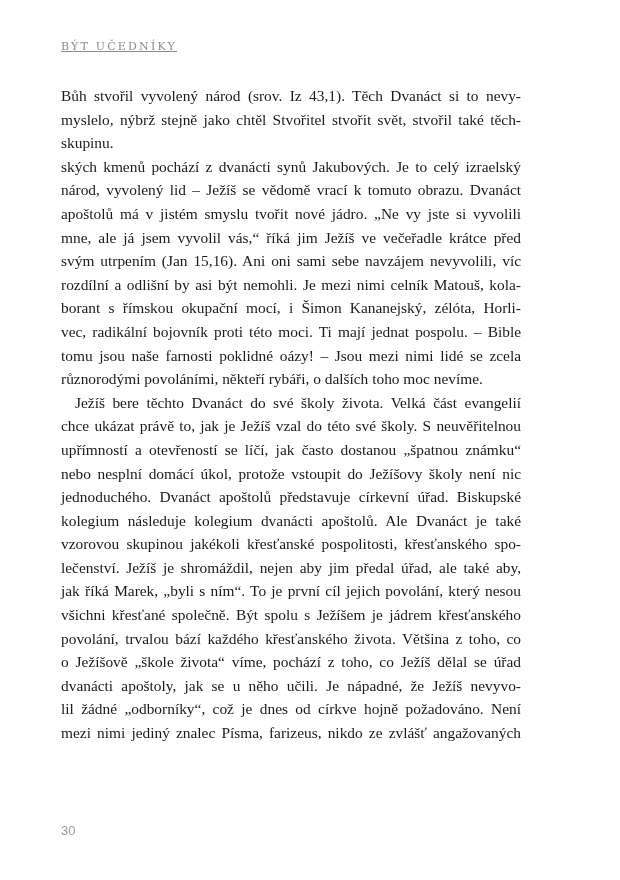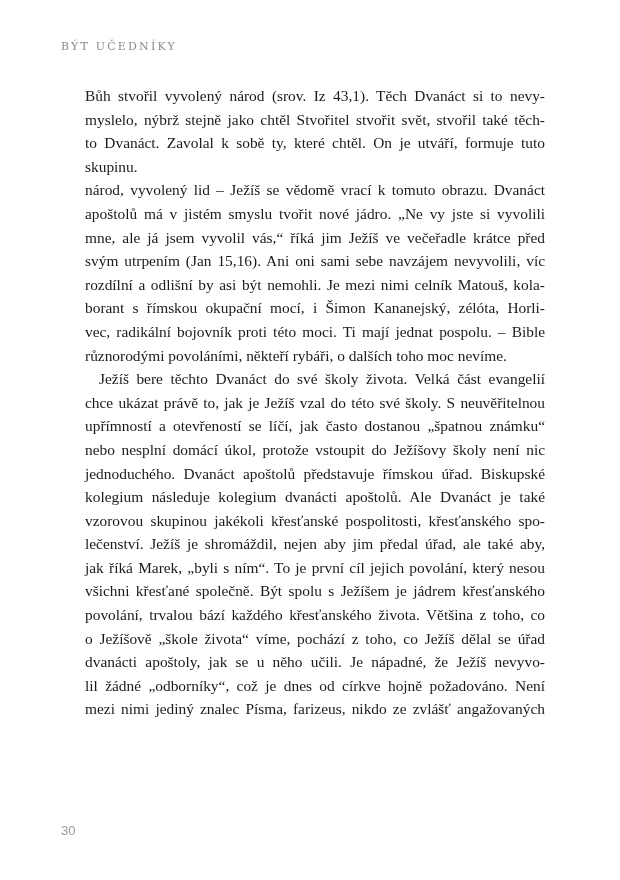--- a/index.html
+++ b/index.html
@@ -2,63 +2,64 @@
 <html><head>
 <meta charset="utf-8">
 <style>
   html, body { margin: 0; padding: 0; background: #ffffff; }
   body { width: 620px; height: 880px; position: relative; overflow: hidden; }
   .page { position: absolute; left: 0; top: 0; width: 620px; height: 880px; background: #fff; }
   .running-head {
     position: absolute; left: 61px; top: 40px;
     font-family: "DejaVu Serif", serif; font-size: 11px; letter-spacing: 2.2px;
     color: #8a8a8a;
+    text-decoration: underline;
   }
   .body-text {
     position: absolute; left: 61px; top: 84px; width: 460px;
     font-family: "Liberation Serif", serif; font-size: 15.4px; line-height: 23.6px;
     color: #1a1a1a;
-    margin-left: 24px;
   }
   .line { display: block; white-space: nowrap; text-align: justify; text-align-last: justify; height: 23.6px; }
   .line.last { text-align-last: left; }
   .line.indent { padding-left: 14px; }
   .page-number {
     position: absolute; left: 61px; top: 823px;
     font-family: "Liberation Sans", sans-serif; font-size: 13px; color: #9a9a9a;
   }
 </style>
 </head>
 <body>
 
 <div class="page">
   <div class="running-head">BÝT UČEDNÍKY</div>
   <div class="body-text" id="body-text">
       <div>
         <span class="line">Bůh stvořil vyvolený národ (srov. Iz 43,1). Těch Dvanáct si to nevy-</span>
         <span class="line">myslelo, nýbrž stejně jako chtěl Stvořitel stvořit svět, stvořil také těch-</span>
-        <span class="line">to Dvanáct. Zavolal k sobě ty, které chtěl. On je utváří, formuje tuto</span>
         <span class="line last">skupinu.</span>
       </div>
       <div>
+        <span class="line">ských kmenů pochází z dvanácti synů Jakubových. Je to celý izraelský</span>
         <span class="line">národ, vyvolený lid – Ježíš se vědomě vrací k tomuto obrazu. Dvanáct</span>
         <span class="line">apoštolů má v jistém smyslu tvořit nové jádro. „Ne vy jste si vyvolili</span>
         <span class="line">mne, ale já jsem vyvolil vás,“ říká jim Ježíš ve večeřadle krátce před</span>
         <span class="line">svým utrpením (Jan 15,16). Ani oni sami sebe navzájem nevyvolili, víc</span>
         <span class="line">rozdílní a odlišní by asi být nemohli. Je mezi nimi celník Matouš, kola-</span>
         <span class="line">borant s římskou okupační mocí, i Šimon Kananejský, zélóta, Horli-</span>
         <span class="line">vec, radikální bojovník proti této moci. Ti mají jednat pospolu. – Bible</span>
+        <span class="line">tomu jsou naše farnosti poklidné oázy! – Jsou mezi nimi lidé se zcela</span>
         <span class="line last">různorodými povoláními, někteří rybáři, o dalších toho moc nevíme.</span>
       </div>
       <div>
         <span class="line indent">Ježíš bere těchto Dvanáct do své školy života. Velká část evangelií</span>
         <span class="line">chce ukázat právě to, jak je Ježíš vzal do této své školy. S neuvěřitelnou</span>
         <span class="line">upřímností a otevřeností se líčí, jak často dostanou „špatnou známku“</span>
         <span class="line">nebo nesplní domácí úkol, protože vstoupit do Ježíšovy školy není nic</span>
-        <span class="line">jednoduchého. Dvanáct apoštolů představuje římskou úřad. Biskupské</span>
+        <span class="line">jednoduchého. Dvanáct apoštolů představuje církevní úřad. Biskupské</span>
         <span class="line">kolegium následuje kolegium dvanácti apoštolů. Ale Dvanáct je také</span>
         <span class="line">vzorovou skupinou jakékoli křesťanské pospolitosti, křesťanského spo-</span>
         <span class="line">lečenství. Ježíš je shromáždil, nejen aby jim předal úřad, ale také aby,</span>
         <span class="line">jak říká Marek, „byli s ním“. To je první cíl jejich povolání, který nesou</span>
         <span class="line">všichni křesťané společně. Být spolu s Ježíšem je jádrem křesťanského</span>
         <span class="line">povolání, trvalou bází každého křesťanského života. Většina z toho, co</span>
         <span class="line">o Ježíšově „škole života“ víme, pochází z toho, co Ježíš dělal se úřad</span>
         <span class="line">dvanácti apoštoly, jak se u něho učili. Je nápadné, že Ježíš nevyvo-</span>
         <span class="line">lil žádné „odborníky“, což je dnes od církve hojně požadováno. Není</span>
         <span class="line">mezi nimi jediný znalec Písma, farizeus, nikdo ze zvlášť angažovaných</span>

